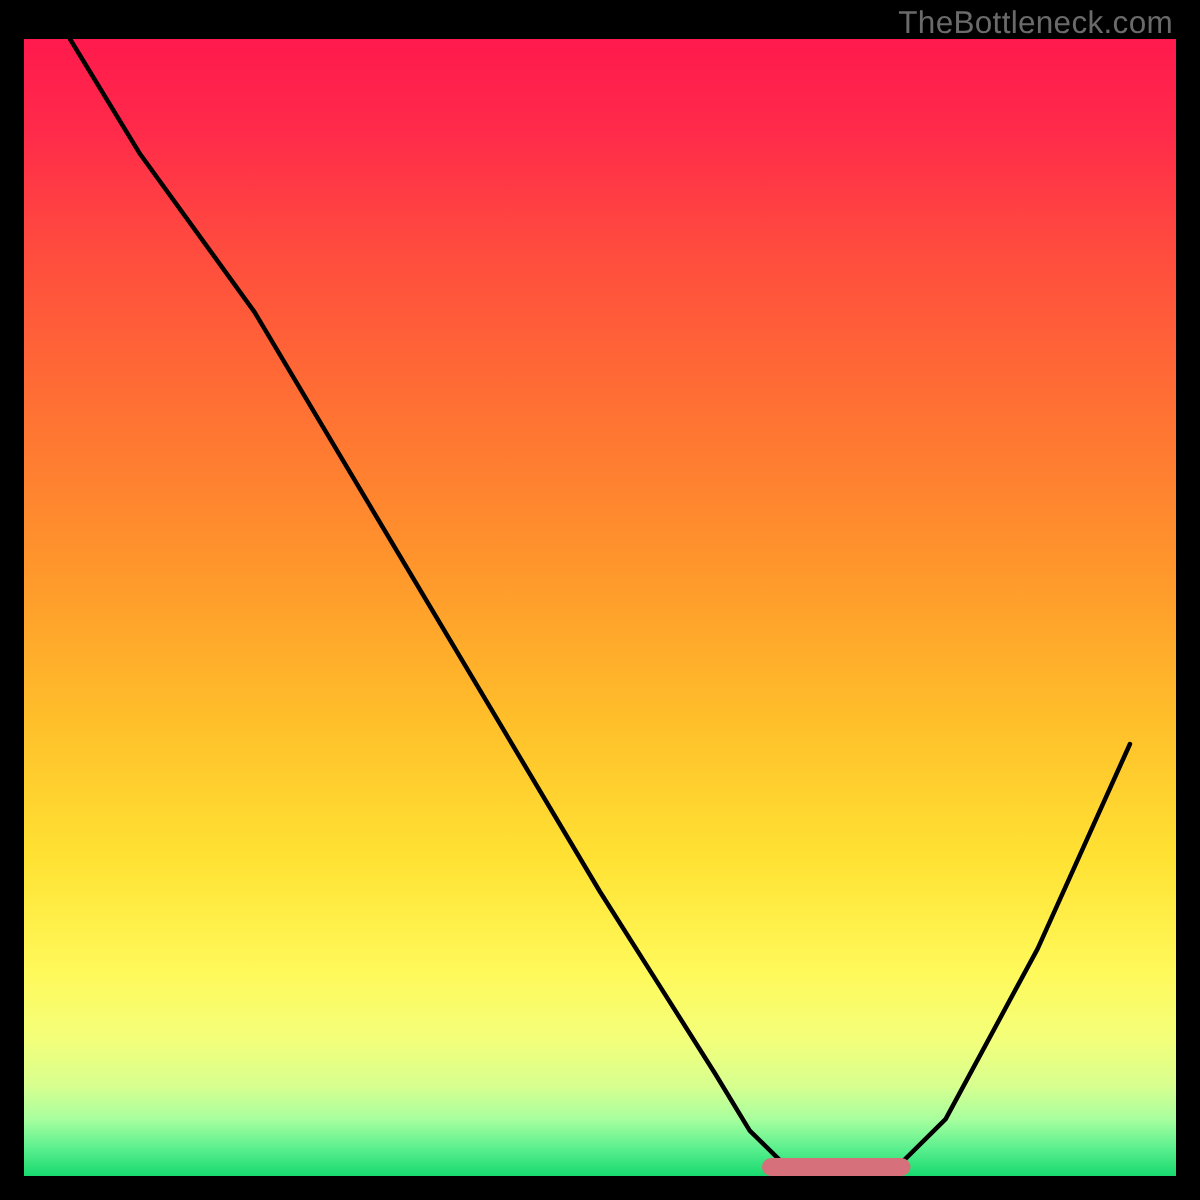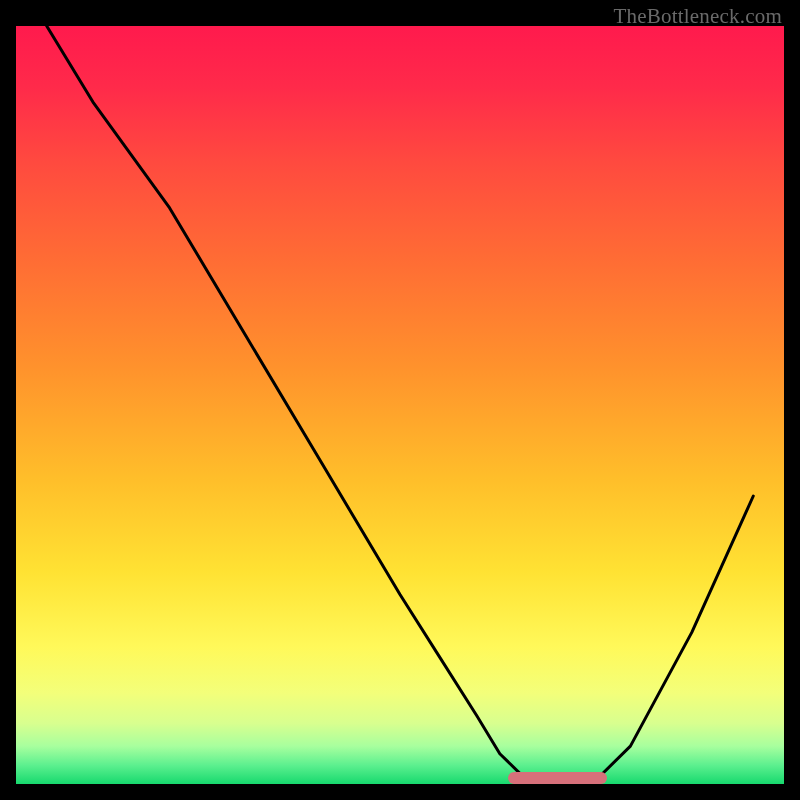--- a/index.html
+++ b/index.html
@@ -22,21 +22,21 @@
     position: absolute;
     left: 0;
     top: 0;
     width: 768px;
     height: 758px;
   }
   .watermark {
     position: absolute;
     right: 18px;
     top: 4px;
-    font-family: Liberation Serif, serif;
+    font-family: Liberation Sans, sans-serif;
     font-size: 21px;
     color: #6a6a6a;
     letter-spacing: 0.2px;
   }
   .marker {
     position: absolute;
     background: #d6707a;
     border-radius: 6px;
     height: 12px;
   }

